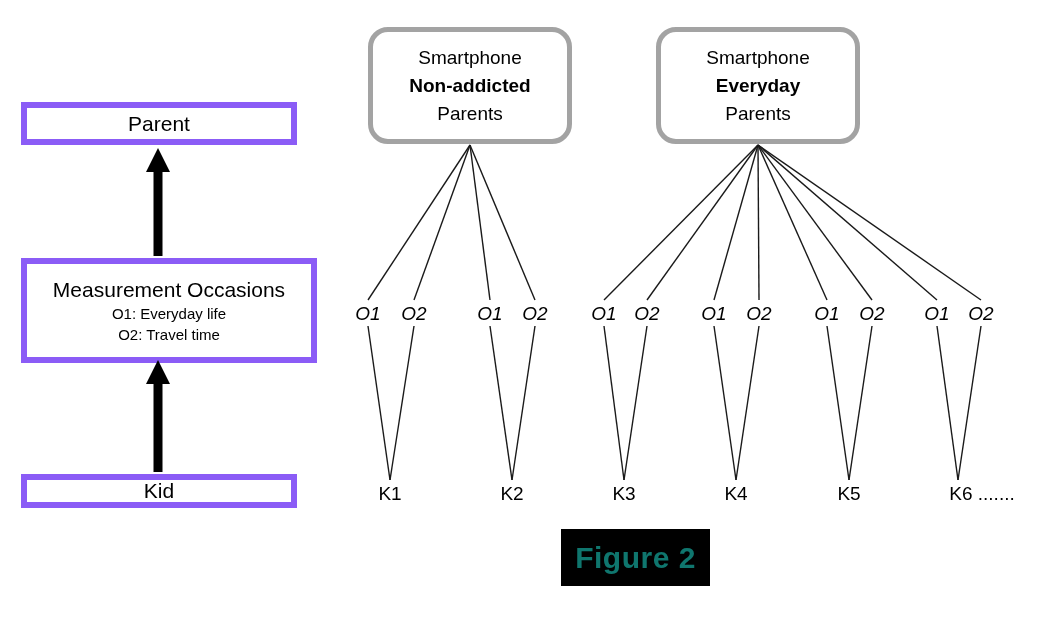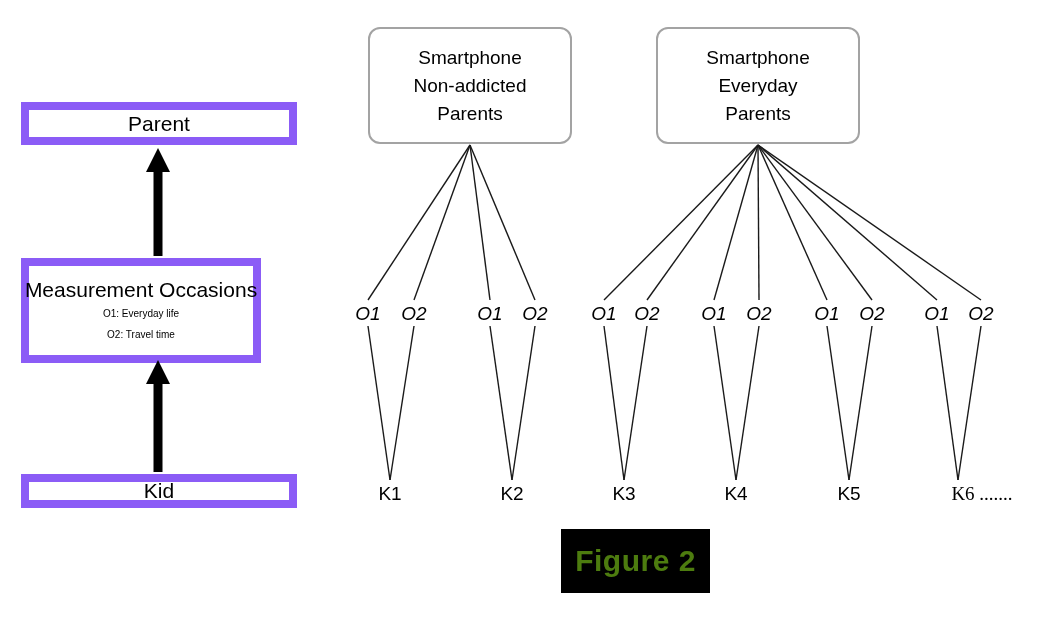--- a/index.html
+++ b/index.html
@@ -16,62 +16,62 @@
     width: 1054px;
     height: 620px;
     background: #ffffff;
     overflow: hidden;
   }
 
   
   .lbox {
     position: absolute;
     box-sizing: border-box;
-    border: 8px solid #8b5cf6;
+    border: 6px solid #8b5cf6;
     background: #ffffff;
     display: flex;
     flex-direction: column;
     align-items: center;
     justify-content: center;
     text-align: center;
   }
   .lbox-title {
     font-size: 21px;
     line-height: 26px;
     white-space: nowrap;
   }
   .lbox-sub {
-    font-size: 10px;
+    font-size: 15px;
     line-height: 21px;
     white-space: nowrap;
   }
 
   #parent-box      { left: 21px;  top: 102px; width: 276px; height: 43px; }
-  #occasions-box   { left: 21px;  top: 258px; width: 240px; height: 105px; }
+  #occasions-box   { left: 21px;  top: 258px; width: 296px; height: 105px; }
   #kid-box         { left: 21px;  top: 474px; width: 276px; height: 34px; }
 
   
   .gbox {
     position: absolute;
     box-sizing: border-box;
-    border: 2px solid #a3a3a3;
-    border-radius: 12px;
+    border: 5px solid #a3a3a3;
+    border-radius: 20px;
     background: #ffffff;
     display: flex;
     flex-direction: column;
     align-items: center;
     justify-content: center;
     text-align: center;
   }
   .gbox-line {
     font-size: 19px;
     line-height: 28px;
     white-space: nowrap;
   }
-  .gbox-line.strong { font-weight: normal; }
+  .gbox-line.strong { font-weight: bold; }
 
   #group-nonaddicted { left: 368px; top: 27px; width: 204px; height: 117px; }
   #group-addicted    { left: 656px; top: 27px; width: 204px; height: 117px; }
 
   
   .node-label {
     position: absolute;
     font-size: 19px;
     line-height: 19px;
     white-space: nowrap;
@@ -89,23 +89,23 @@
     height: 620px;
     pointer-events: none;
   }
 
   
   #figure-caption {
     position: absolute;
     left: 561px;
     top: 529px;
     width: 149px;
-    height: 64px;
+    height: 57px;
     background: #000000;
-    color: #4d7c0f;
+    color: #0f766e;
     font-size: 30px;
     font-weight: bold;
     display: flex;
     align-items: center;
     justify-content: center;
     letter-spacing: 0.5px;
   }
 </style>
 </head>
 <body>
@@ -192,18 +192,18 @@
       <div class="node-label o-label" style="left: 872px;">O2</div>
       <div class="node-label o-label" style="left: 937px;">O1</div>
       <div class="node-label o-label" style="left: 981px;">O2</div>
     </div>
   <div id="k-labels">
       <div class="node-label k-label" style="left: 390px;">K1</div>
       <div class="node-label k-label" style="left: 512px; text-align: center;">K2</div>
       <div class="node-label k-label" style="left: 624px;">K3</div>
       <div class="node-label k-label" style="left: 736px;">K4</div>
       <div class="node-label k-label" style="left: 849px; text-align: center;">K5</div>
-      <div class="node-label k-label" style="left: 982px; font-family: Liberation Serif, serif;">K6 .......</div>
+      <div class="node-label k-label" style="left: 982px;">K6 .......</div>
     </div>
 
   <div id="figure-caption">Figure 2</div>
 
 </div>
 
 </body></html>

